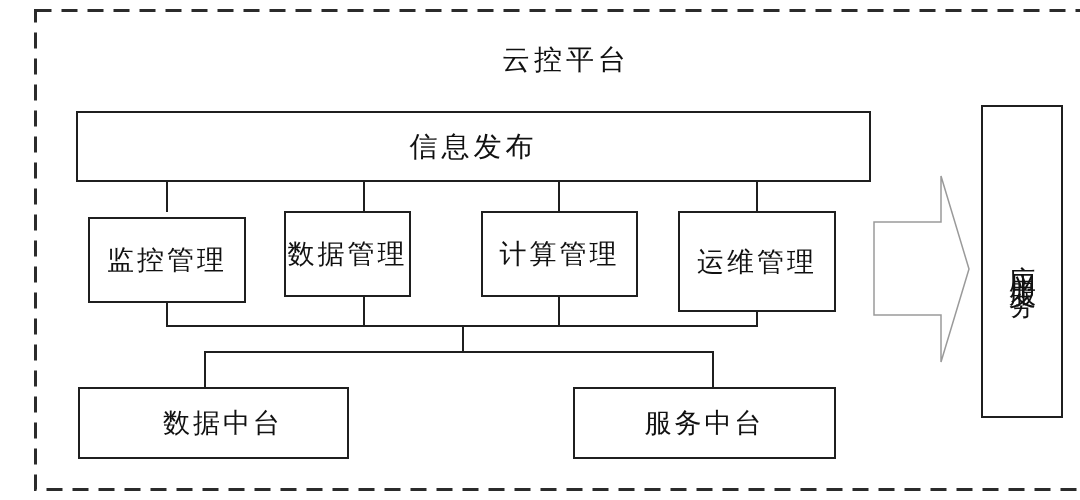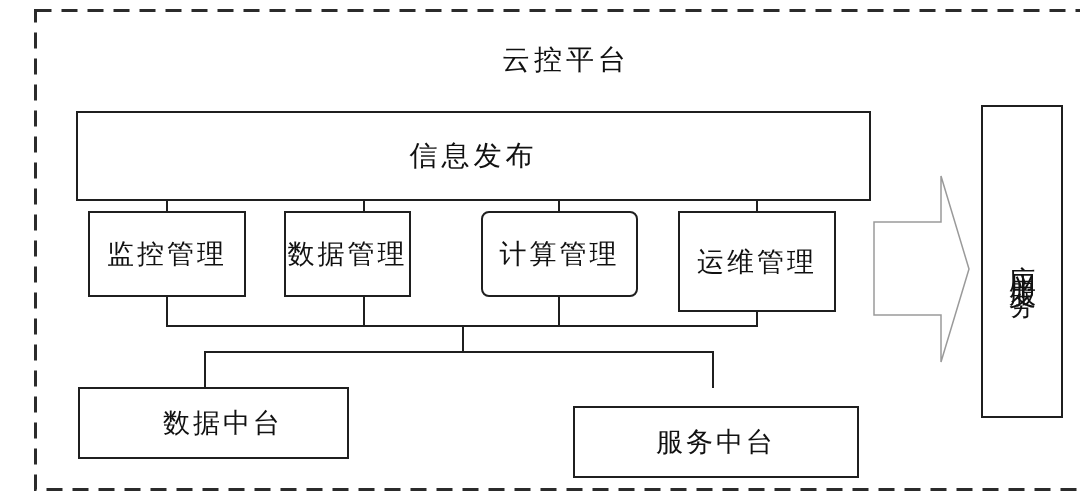--- a/index.html
+++ b/index.html
@@ -44,30 +44,30 @@
     font-size: 27px;
     letter-spacing: 3px;
     z-index: 2;
     box-sizing: border-box;
     white-space: nowrap;
   }
   .info-box {
     left: 50px;
     top: 111px;
     width: 795px;
-    height: 90px;
+    height: 71px;
     font-size: 28px;
     letter-spacing: 4px;
   }
-  .m1 { left: 62px;  top: 211px; width: 158px; height: 86px; }
+  .m1 { left: 62px;  top: 217px; width: 158px; height: 86px; }
   .m2 { left: 258px; top: 211px; width: 127px; height: 86px; }
-  .m3 { left: 455px; top: 211px; width: 157px; height: 86px; border-radius: 8px; }
+  .m3 { left: 455px; top: 211px; width: 157px; height: 86px; }
   .m4 { left: 652px; top: 211px; width: 158px; height: 101px; }
   .p1 { left: 52px;  top: 387px; width: 271px; height: 72px; padding-left: 19px; }
-  .p2 { left: 547px; top: 406px; width: 286px; height: 72px; }
+  .p2 { left: 547px; top: 387px; width: 263px; height: 72px; }
   .app-box {
     left: 955px;
     top: 105px;
     width: 82px;
     height: 313px;
     font-size: 27px;
   }
   .vtext {
     writing-mode: vertical-rl;
     text-orientation: upright;

